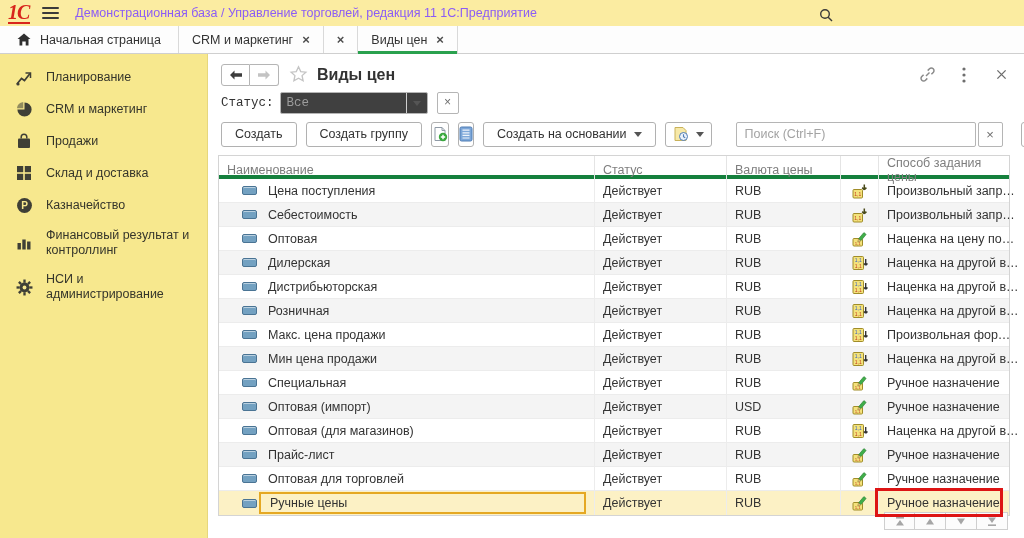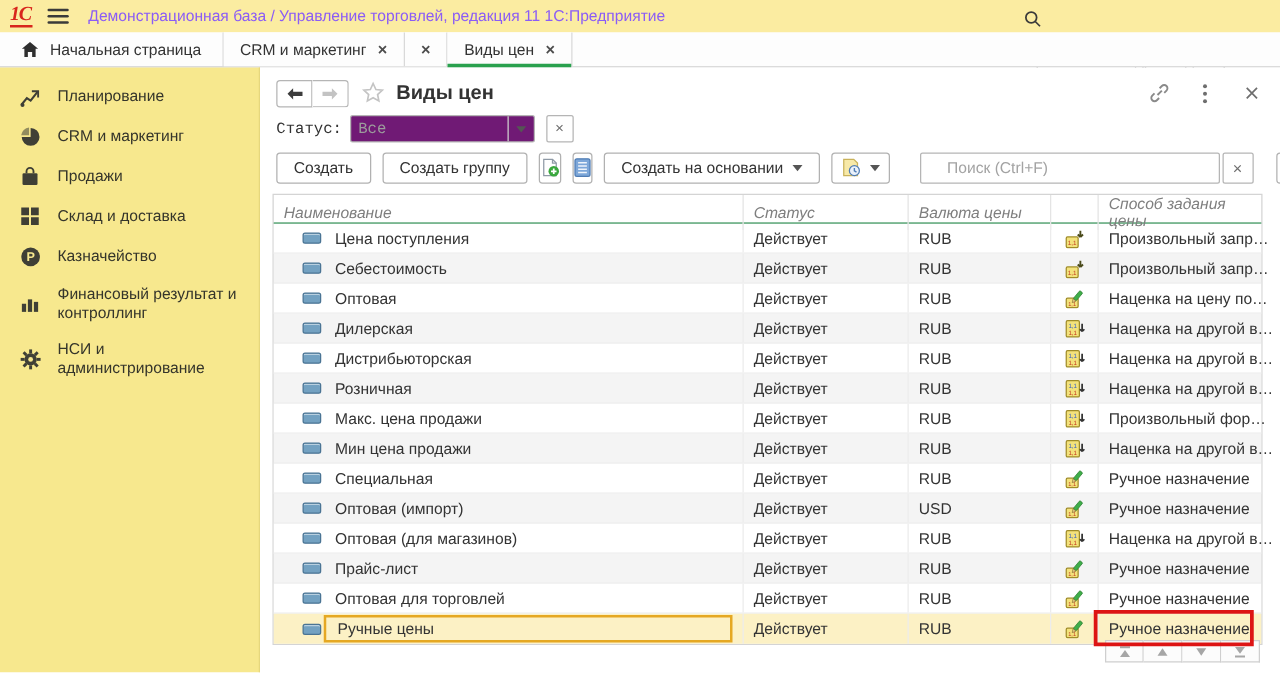--- a/index.html
+++ b/index.html
@@ -4,21 +4,21 @@
 <style>
   * { margin:0; padding:0; box-sizing:border-box; }
   html,body { width:1024px; height:538px; overflow:hidden;
     font-family:"Liberation Sans", sans-serif; background:#fff; color:#333; }
   .app { width:1024px; height:538px; display:flex; flex-direction:column; position:relative; }
 
   
   .titlebar { height:26px; background:var(--titlebar-yellow,#fbeca1); display:flex; align-items:center;
     padding:0 10px 0 8px; flex:none; }
   .logo { color:var(--logo-red,#d8251c); font-family:"Liberation Serif", serif; font-style:italic;
-    font-weight:bold; font-size:16px; letter-spacing:-1px; line-height:1; margin-right:12px;
+    font-weight:bold; font-size:20px; letter-spacing:-1px; line-height:1; margin-right:12px;
     border-bottom:2px solid var(--logo-red,#d8251c); padding:0 1px 0 0; }
   .hamburger { display:flex; flex-direction:column; gap:3px; width:17px; margin-right:16px; cursor:pointer; }
   .hamburger span { height:2px; background:#3a3a3a; border-radius:1px; }
   .tb-title { font-size:12.5px; color:#8b5cf6; white-space:nowrap; }
   .tb-right { margin-left:auto; display:flex; align-items:flex-start; gap:17px;flex-direction:column; }
   .tb-ic { width:18px; height:18px; display:flex; align-items:center; justify-content:center; cursor:pointer; }
   .tb-ic svg { display:block; }
   .tb-user { font-size:12.5px; color:#2b2b2b; white-space:nowrap; margin:0 2px; }
   .winctl { display:flex; align-items:center; gap:16px; margin-left:6px; }
 
@@ -51,48 +51,48 @@
   .nav-btn.back { border-radius:3px 0 0 3px; }
   .nav-btn.fwd { border-radius:0 3px 3px 0; border-left:none; }
   .fav-star { width:20px; height:20px; display:flex; align-items:center; justify-content:center; cursor:pointer; }
   .panel-title { font-size:16px; font-weight:bold; color:#333; }
   .panel-actions { margin-left:auto; display:flex; align-items:center; gap:19px; }
   .pa-ic { width:18px; height:18px; display:flex; align-items:center; justify-content:center; cursor:pointer; }
 
   
   .filter-row { display:flex; align-items:center; gap:6px; margin:6px 0 0 7px; height:22px; font-size:12.5px;font-family:Liberation Mono, monospace; }
   .combo { display:flex; align-items:stretch; width:148px; height:22px; border:1px solid #b5b5b5;
-    border-radius:2px; background:#701a75; }
+    border-radius:2px; background:#404040; }
   .combo-value { flex:1; display:flex; align-items:center; padding:0 6px; color:#9c9c9c; }
   .combo-dd { width:21px; border-left:1px solid #cfcfcf; display:flex; align-items:center;
     justify-content:center; cursor:pointer; }
   .caret-down { width:0; height:0; border-left:4px solid transparent; border-right:4px solid transparent;
     border-top:5px solid #555; }
   .sq-btn { width:22px; height:22px; border:1px solid #b5b5b5; border-radius:2px; background:#fff;
     display:flex; align-items:center; justify-content:center; color:#6e6e6e; font-size:12px; cursor:pointer; margin-left:3px; }
 
   
   .toolbar { display:flex; align-items:center; margin:7px 0 0 7px; height:26px; gap:9px; }
   .btn { height:25px; padding:0 13px; border:1px solid #b1b1b1; border-radius:3px; background:#fff;
     font-size:12.5px; color:#333; display:flex; align-items:center; gap:7px; cursor:pointer; white-space:nowrap;
     font-family:"Liberation Sans", sans-serif; }
   .btn.icon-btn { width:29px; padding:0; justify-content:center; }
   .btn.dd-icon-btn { padding:0 7px; }
   .search-wrap { display:flex; align-items:center; margin-left:15px; }
-  .search-input { width:240px; height:25px; border:1px solid #b5b5b5; border-radius:2px; padding:0 21px;
+  .search-input { width:240px; height:25px; border:1px solid #b5b5b5; border-radius:2px; padding:0 8px;
     font-size:12.5px; color:#333; font-family:"Liberation Sans", sans-serif; outline:none; }
   .search-input::placeholder { color:#a3a3a3; }
   .search-clear { width:25px; height:25px; margin-left:2px; border:1px solid #b5b5b5; border-radius:2px;
     background:#fff; display:flex; align-items:center; justify-content:center; color:#6e6e6e; font-size:13px; cursor:pointer; }
   .btn.more { margin-left:9px; }
 
   
   .table { margin:8px 0 0 4px; border:1px solid #d4d4d4; background:#fff; }
   .tgrid { display:grid; grid-template-columns:376px 132px 114px 38px 1fr; align-items:stretch; }
-  .thead { height:23px; color:#7e7e7e; font-size:12.5px; border-bottom:1px solid #15803d;font-style:italic; }
+  .thead { height:23px; color:#7e7e7e; font-size:12.5px; border-bottom:4px solid #15803d; }
   .th { display:flex; align-items:center; padding:0 8px; border-right:1px solid #e4e4e4; height:100%; }
   .th:last-child { border-right:none; }
   .row { height:24px; font-size:12.5px; border-bottom:1px solid #ececec; background:#fff; cursor:pointer; }
   .row:last-child { border-bottom:none; }
   .row.alt { background:#f4f4f4; }
   .row.selected { background:var(--selection-yellow,#fcf1c5); }
   .cell { display:flex; align-items:center; padding:0 8px; border-right:1px solid #ececec; height:100%;
     white-space:nowrap; overflow:hidden; }
   .cell.icon-cell { justify-content:center; padding:0 2px; }
   .cell.method-cell { border-right:none; position:relative; overflow:visible; }
@@ -544,21 +544,21 @@
                 <span class="m-icon">
                   <svg width="16" height="16" viewBox="0 0 16 16">
                     <rect x="1" y="1.5" width="10.5" height="13" rx="1" fill="#f3e27b" stroke="#a08c28"></rect>
                     <text x="6.2" y="7" font-size="5" fill="#3b63c4" text-anchor="middle" font-family="Liberation Sans, sans-serif">1,1</text>
                     <text x="6.2" y="13.3" font-size="5" fill="#c23b22" text-anchor="middle" font-family="Liberation Sans, sans-serif">1,1</text>
                     <path d="M13.7 4 v6.2 m0 0 l-1.8-1.8 m1.8 1.8 l1.8-1.8" stroke="#333" stroke-width="1.4" fill="none"></path>
                   </svg>
                 </span>
               </span>
           <span class="cell method-cell">
-            <span>Произвольный фор…</span>
+            <span>Произвольная фор…</span>
 
           </span>
         </div>
             <div class="tgrid row alt">
           <span class="cell name-cell">
             <span class="item-icon"></span>
             <span class="name-wrap">
                   <span class="name-text">Мин цена продажи</span>
                 </span>
           </span>

